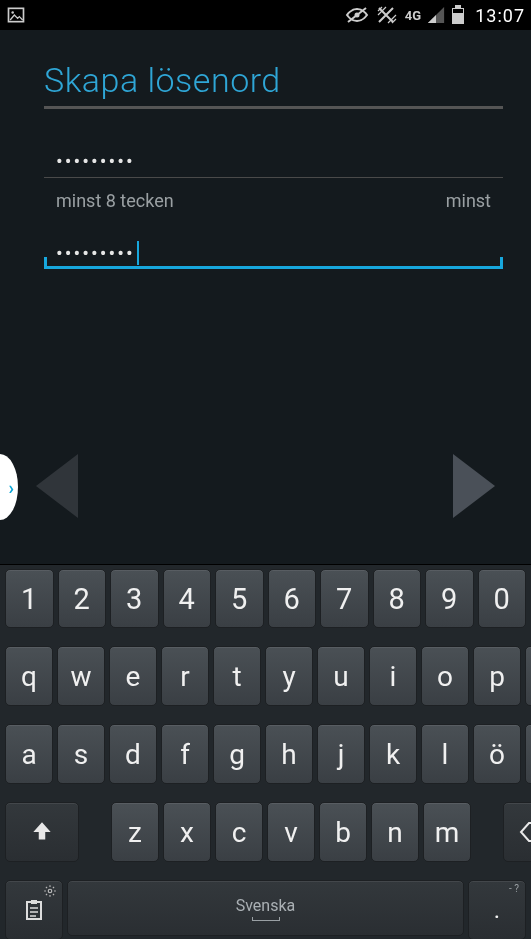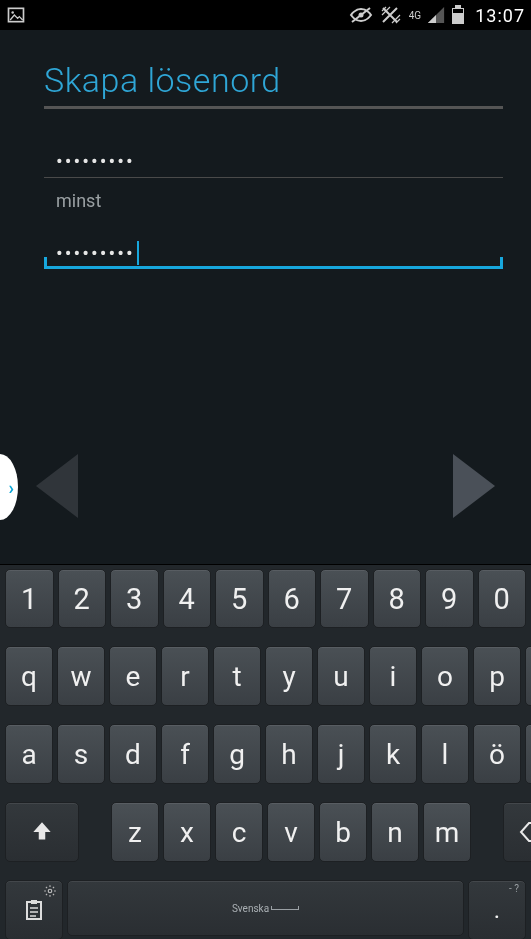--- a/index.html
+++ b/index.html
@@ -28,21 +28,21 @@
     .keyboard{position:absolute;top:564px;left:0;right:0;bottom:0;background:#22272b;border-top:1px solid #000}
     .krow{display:flex;gap:4px;padding:4px 5px}
     .key{flex:1 1 0;background:linear-gradient(#4a5055,#3a3f44);border:1px solid #1d2023;border-radius:5px;height:58px;display:flex;align-items:center;justify-content:center;color:#f0f0f0;font-size:28px;font-weight:400;box-shadow:inset 0 1px 0 rgba(255,255,255,.08)}
     .key.sm{flex:0 0 auto;width:46px}
     .key.shift{width:72px;flex:0 0 auto;display:flex;align-items:center;justify-content:center}
     .key.back{width:62px;flex:0 0 auto}
     .key.dark{background:linear-gradient(#33383c,#2a2e32)}
     .spacer-shift{width:24px;flex:0 0 auto}
     .key.sym{width:62px;flex:0 0 auto;font-size:20px}
     .key.opt{width:56px;flex:0 0 auto}
-    .key.space{flex:1 1 auto;height:54px;flex-direction:row;font-size:10px;color:#aab0b4;gap:2px}
+    .key.space{flex:1 1 auto;height:54px;flex-direction:column;font-size:16px;color:#aab0b4;gap:2px}
     .key.space .bar{width:26px;height:3px;border:1px solid #9aa0a4;border-top:none}
     .key.klar{width:64px;flex:0 0 auto;font-size:22px}
     .key.dot{width:56px;flex:0 0 auto;font-size:24px;position:relative}
     .key.dot .sup{position:absolute;top:2px;right:6px;font-size:10px;color:#9aa0a4}
     .krow.top .key{font-size:29px;height:57px}
     .svg-ico{display:block}
   </style>
 </head>
 <body>
 
@@ -57,21 +57,21 @@
   <div class="status-right">
     <svg class="svg-ico" width="24" height="20" viewBox="0 0 24 20">
         <path d="M2 10s4-6 10-6 10 6 10 6-4 6-10 6S2 10 2 10z" fill="none" stroke="#ccc" stroke-width="2"></path>
         <circle cx="12" cy="10" r="2.5" fill="#ccc"></circle>
         <line x1="3" y1="17" x2="21" y2="3" stroke="#ccc" stroke-width="2"></line>
       </svg>
     <svg class="svg-ico" width="24" height="20" viewBox="0 0 24 20">
         <path d="M4 3l14 14M18 3L4 17" stroke="#ccc" stroke-width="2"></path>
         <path d="M7 2l-4 4M11 2l-8 8M21 14l-4 4M21 10l-8 8" stroke="#ccc" stroke-width="1.2"></path>
       </svg>
-    <span style="font-size:10px;color:#ccc;font-weight:normal">4G</span>
+    <span style="font-size:13px;color:#ccc;font-weight:bold">4G</span>
     <svg class="svg-ico" width="18" height="18" viewBox="0 0 20 20">
         <path d="M1 19h18V1z" fill="#555"></path>
         <path d="M1 19h9V10z" fill="#ccc"></path>
       </svg>
     <svg class="svg-ico" width="14" height="20" viewBox="0 0 14 20">
         <rect x="1" y="3" width="12" height="16" fill="#ccc"></rect>
         <rect x="4" y="0" width="6" height="3" fill="#ccc"></rect>
         <rect x="2" y="4" width="10" height="4" fill="#000"></rect>
       </svg>
     <span class="clock">13:07</span>
@@ -81,20 +81,21 @@
 <div class="content">
   <div class="title">Skapa lösenord</div>
   <div class="title-under"></div>
 
   <div class="field">
     <div class="input-line">
         <span>•••••••••</span>
       </div>
   </div>
   <div class="hint-row">
+    <span>minst 8 tecken</span>
     <span>minst</span>
   </div>
 
   <div class="field focused-wrap">
     <div class="input-line focused">
       <span>•••••••••</span>
         <span class="cursor"></span>
     </div>
     <div class="focused-border"></div>
   </div>

